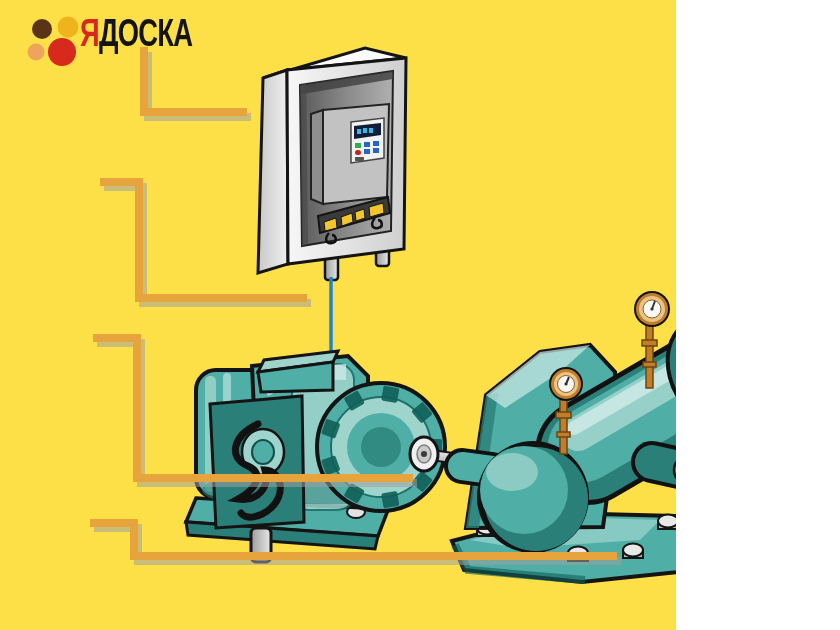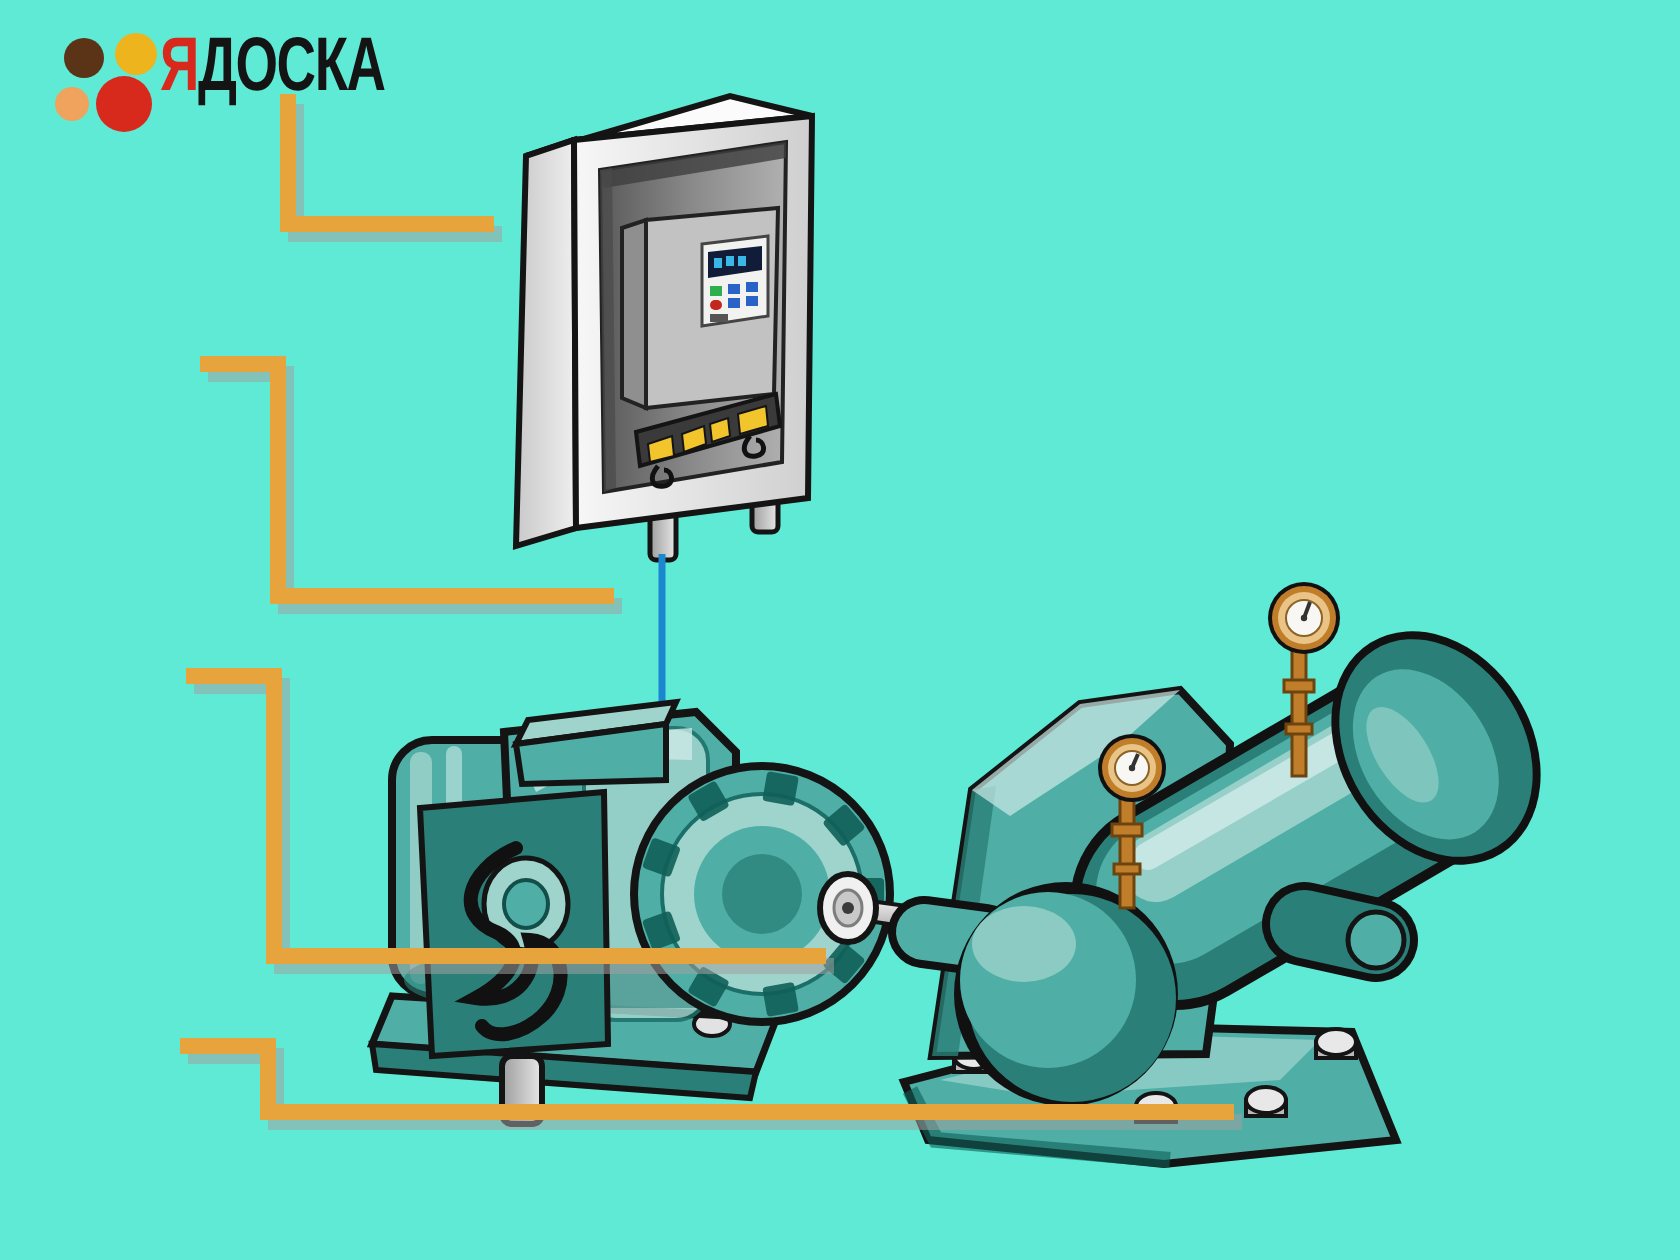--- a/index.html
+++ b/index.html
@@ -1,18 +1,18 @@
 <!DOCTYPE html>
 <html style="--callout_orange: #E8A43C; --wire_blue: #1B87D0; --teal_pale: #CDEAE6; --teal_light: #9FD4CD; --teal_mid: #4FAFA7; --teal_dark: #2A8078; --teal_deep: #0F5F58; --brass: #C07E2A; --brass_light: #EAC487; --terminal_yellow: #F2C52C; --logo_brown: #5B3418; --logo_yellow: #EDB41E; --logo_peach: #EFA35C; --logo_red: #D8291D;"><head>
 <meta charset="utf-8">
 <style>
   html,body{margin:0;padding:0;background:#fff;}
   #stage{
-    position:relative;width:840px;height:630px;overflow:hidden;
-    background:#5eead4;font-family:"Liberation Sans",sans-serif;
+    position:relative;width:676px;height:630px;overflow:hidden;
+    background:#fde047;font-family:"Liberation Sans",sans-serif;
   }
   #art{position:absolute;left:0;top:0;}
   .label{
     position:absolute;color:#151515;font-weight:700;white-space:nowrap;
     font-family:"Liberation Sans",sans-serif;
   }
   #label-starter{left:448px;top:138px;font-size:25px;}
   #label-motor{left:115px;top:580px;font-size:27px;}
   #logo-text{
     left:80px;top:13px;font-size:38px;font-weight:800;letter-spacing:-1px;

